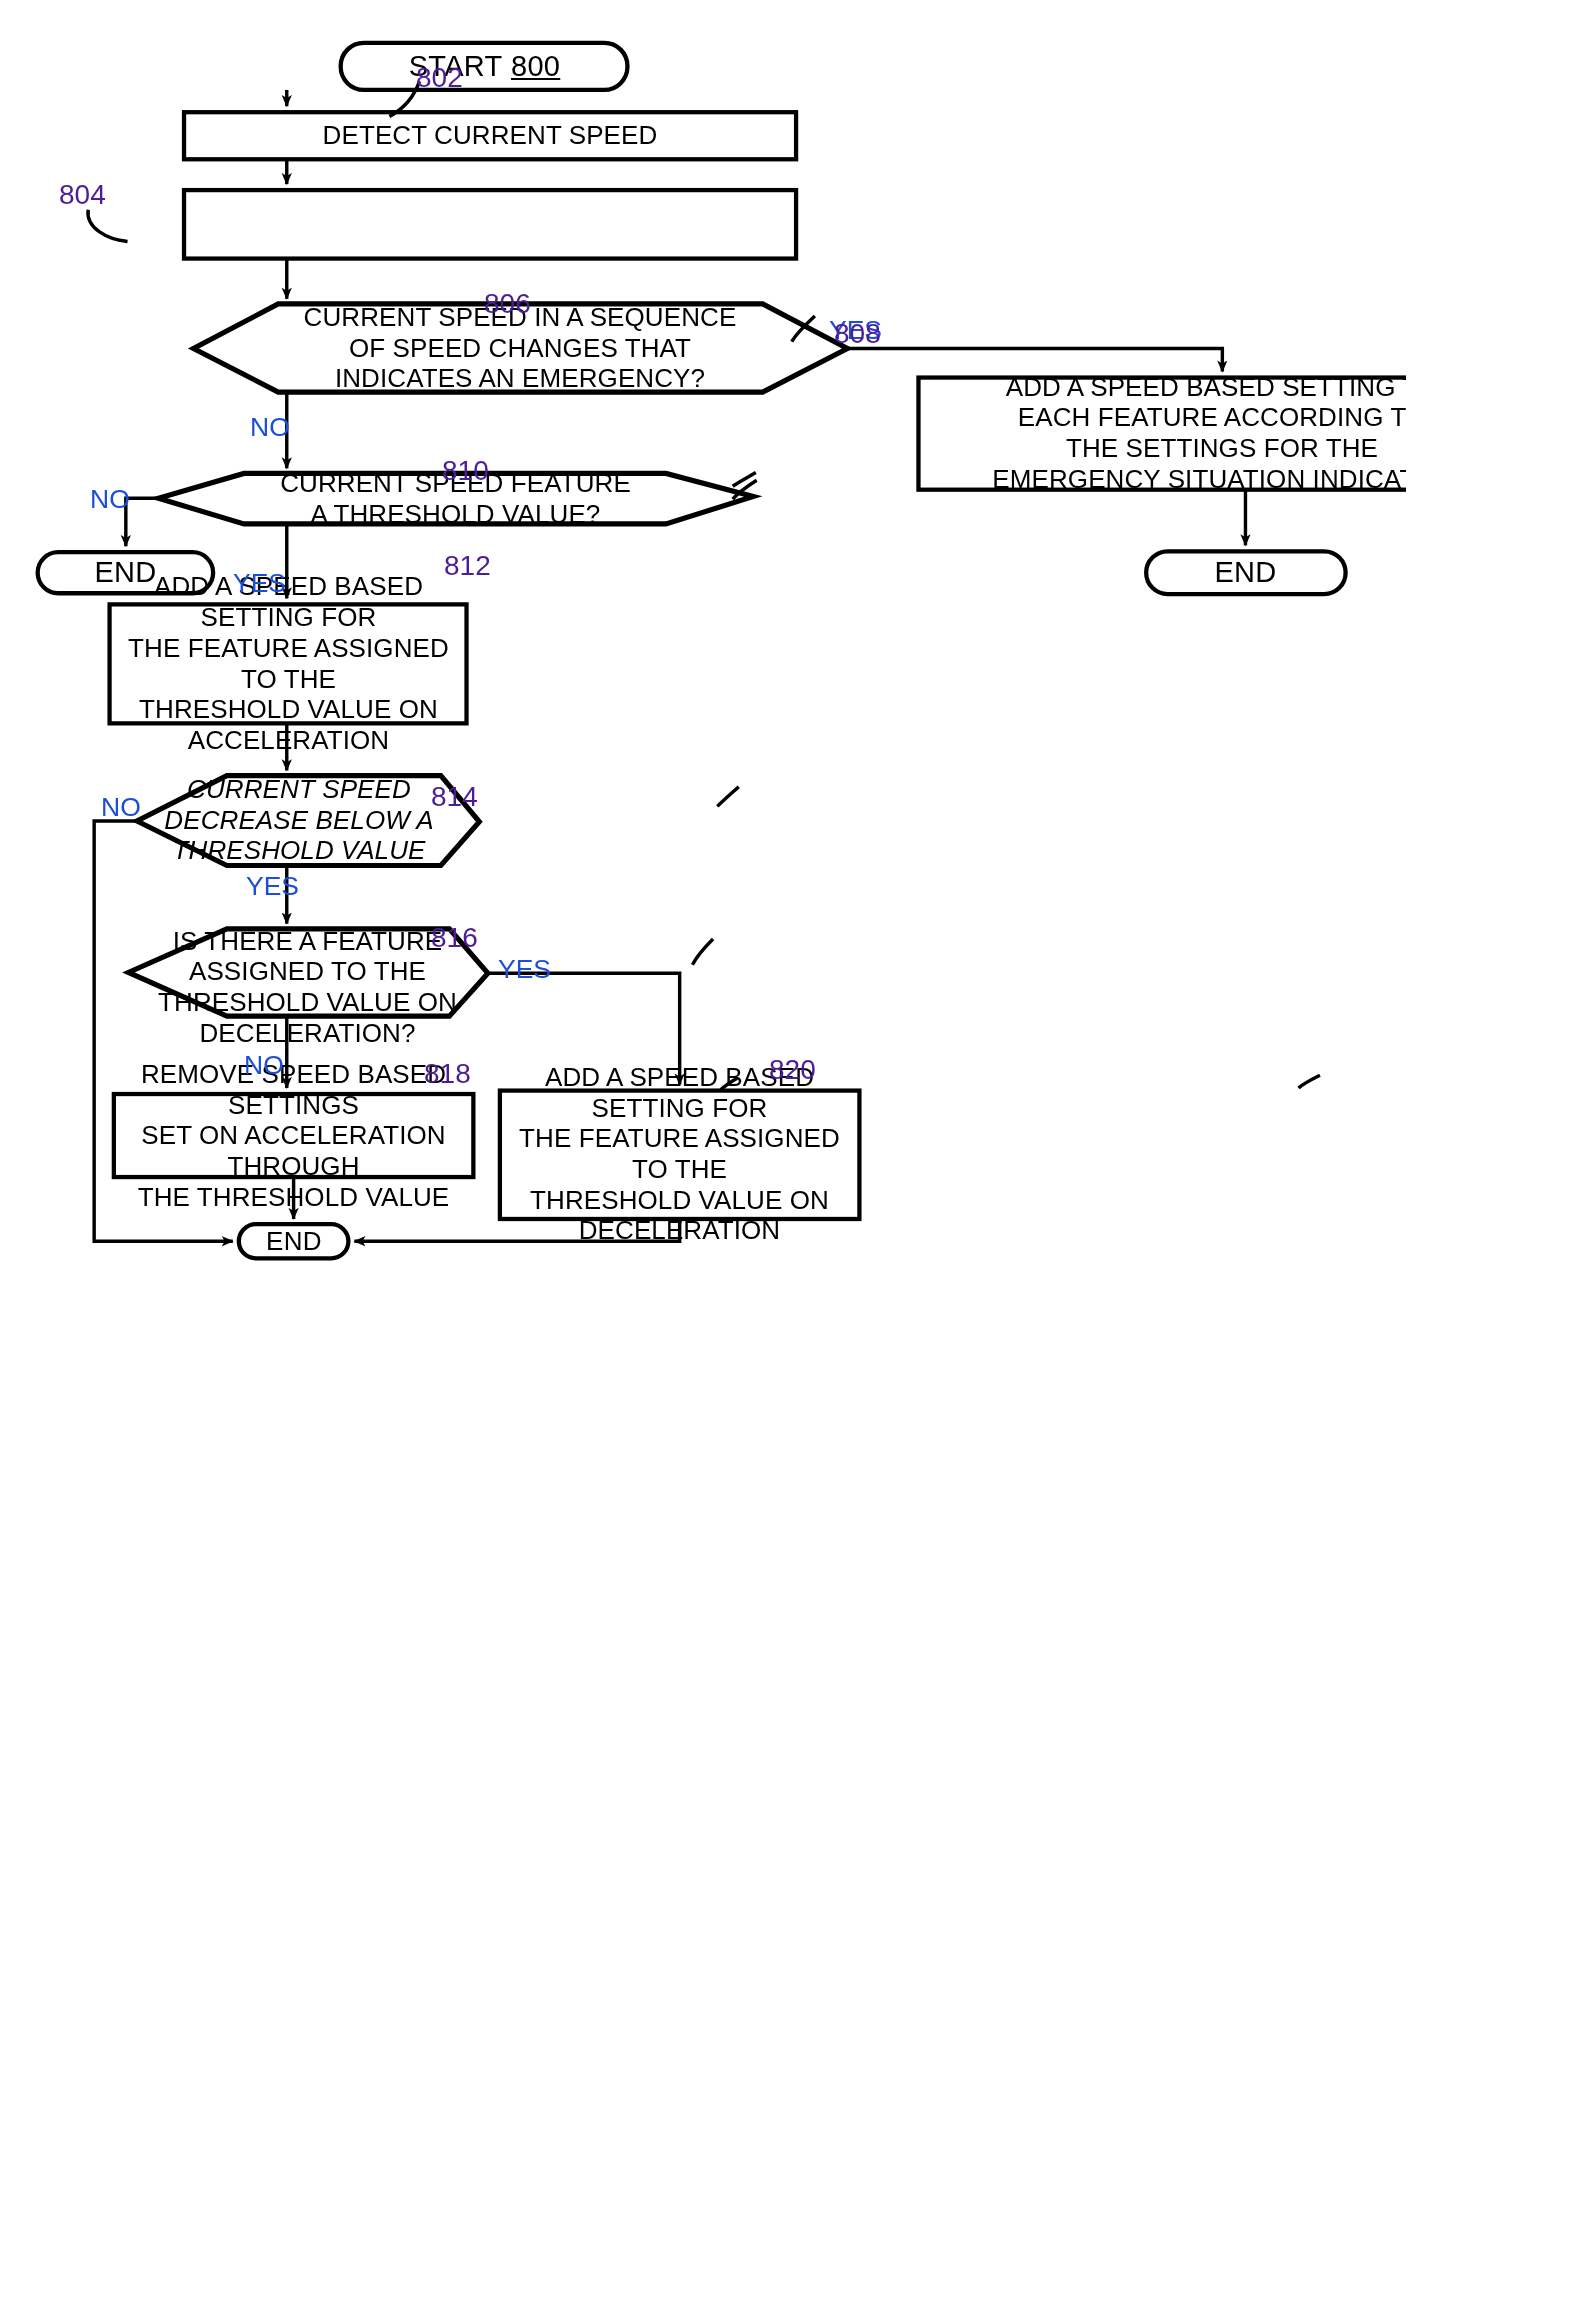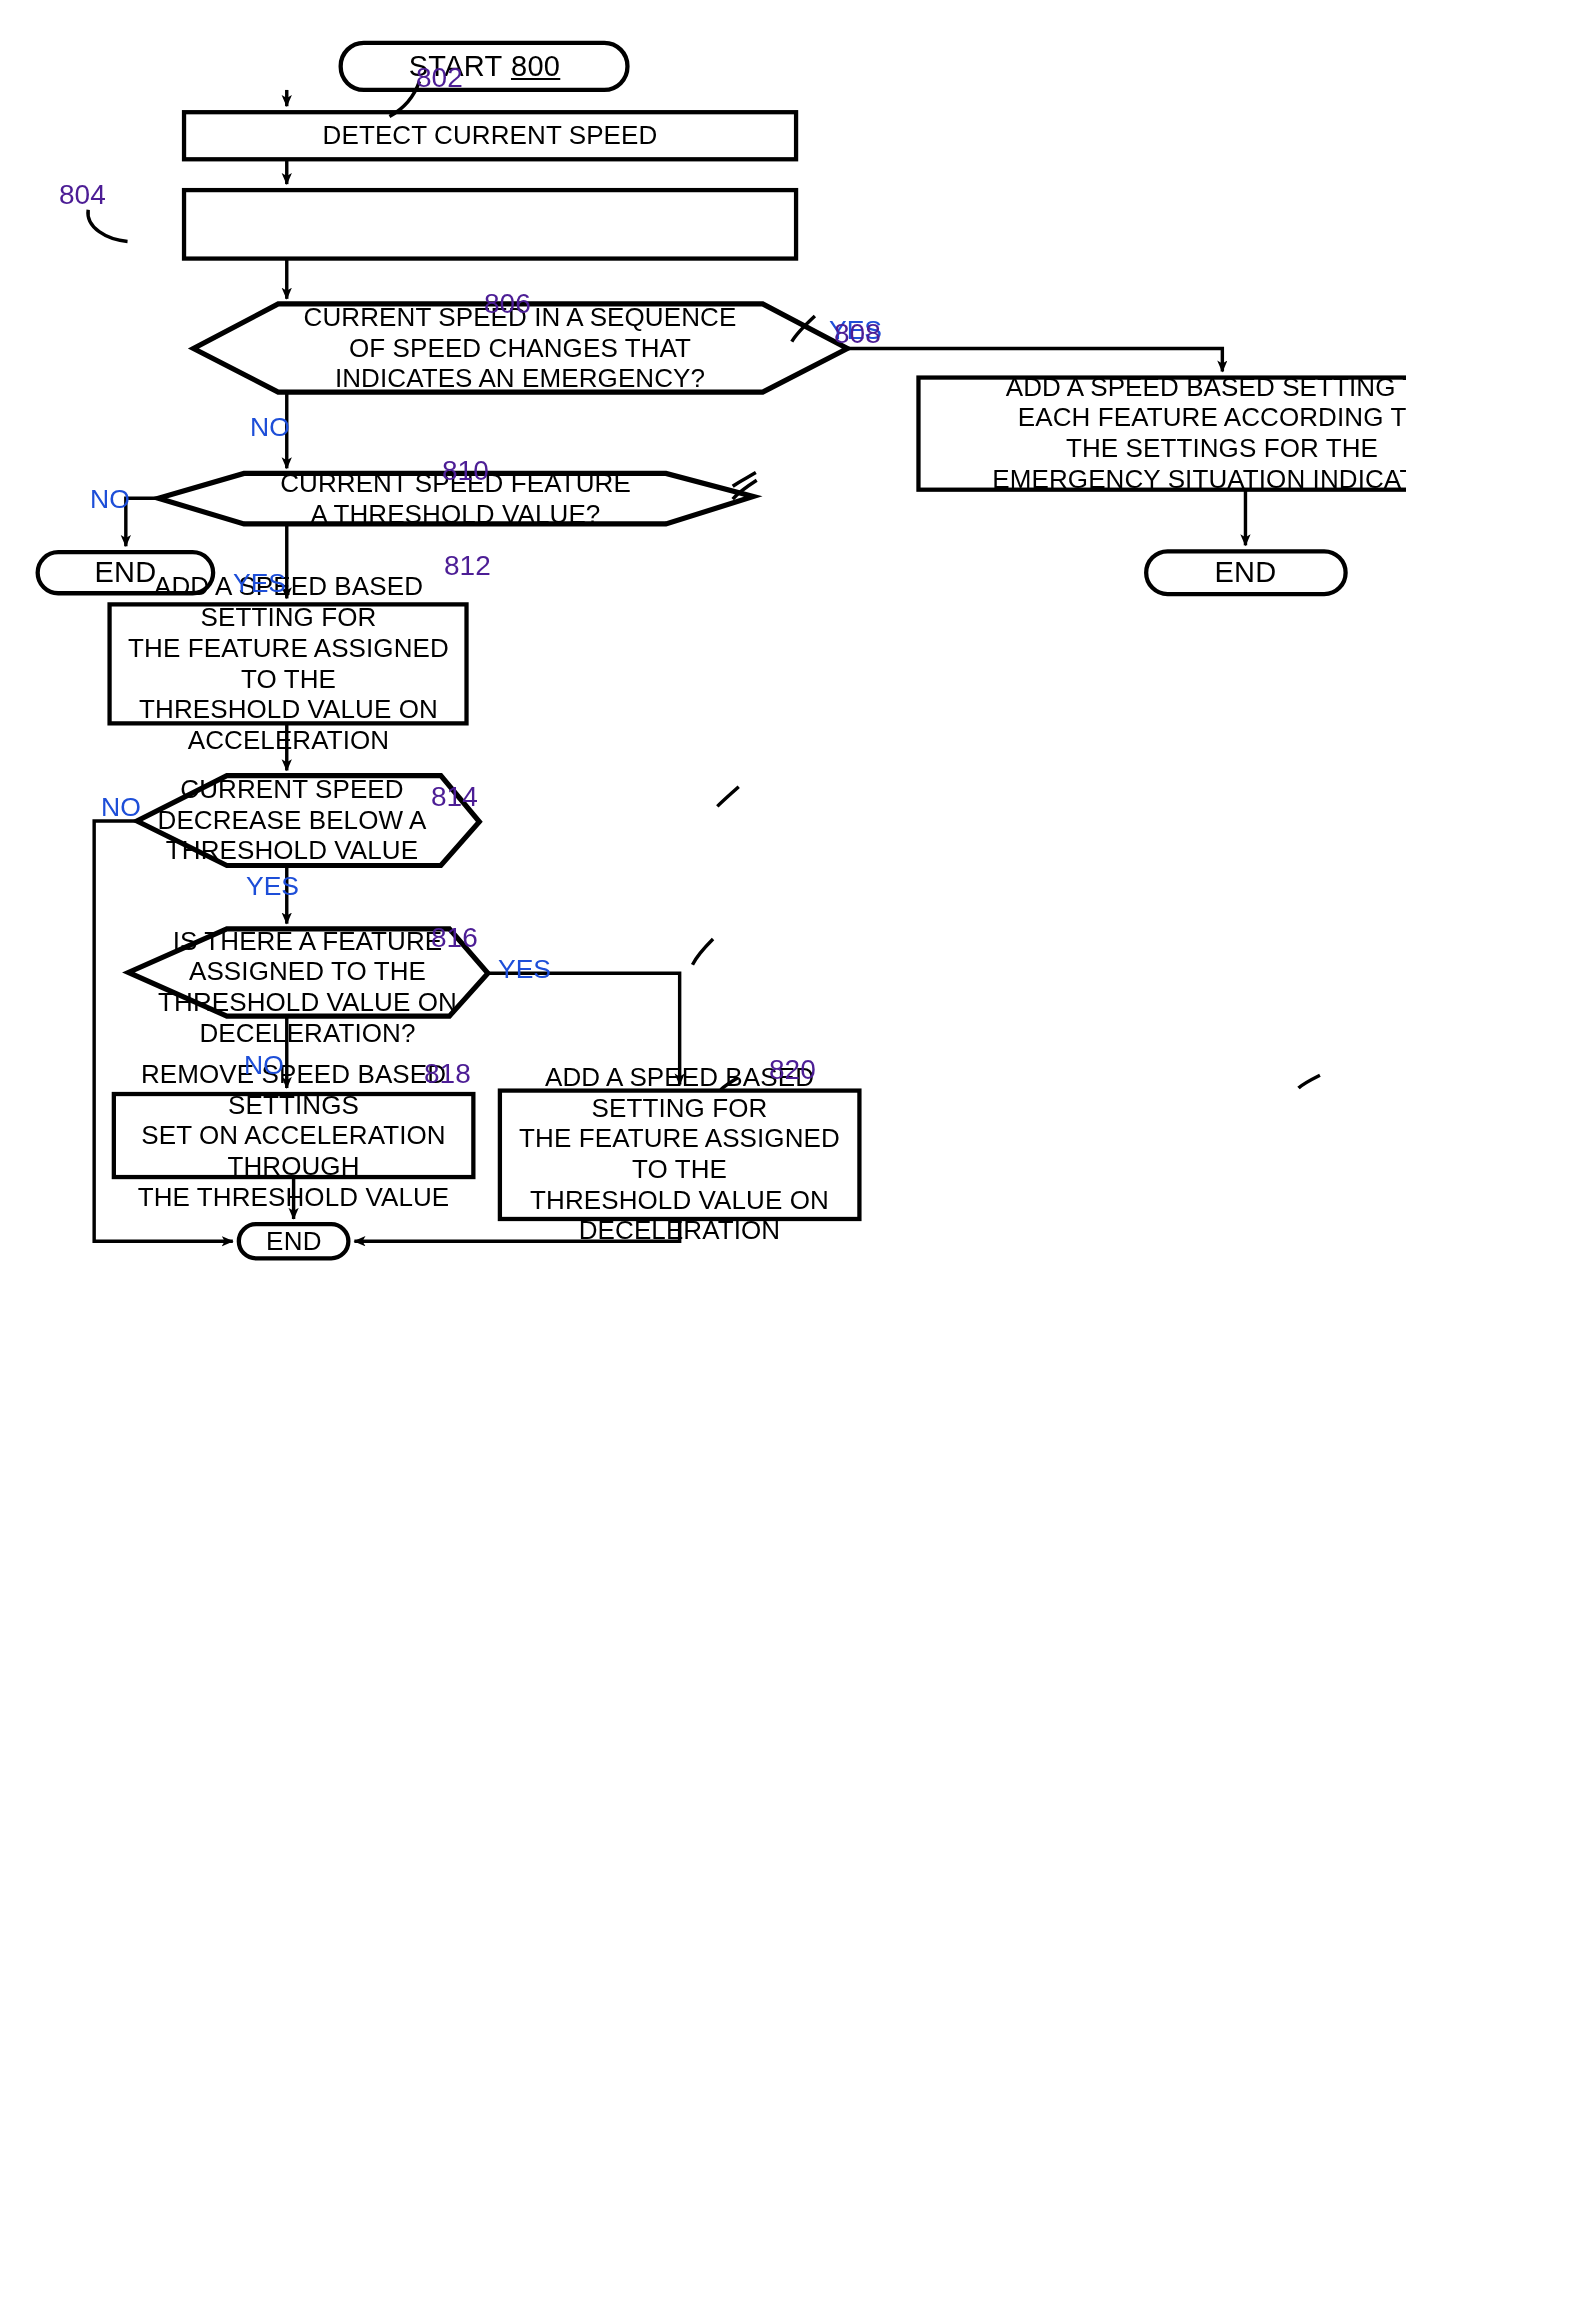--- a/index.html
+++ b/index.html
@@ -158,21 +158,21 @@
   <div class="node-text dia-text" style="left:158px; top:472px; width:595px; height:53px;">CURRENT SPEED FEATURE
 A THRESHOLD VALUE?</div>
 
   <div class="node-text term-text" style="left:38px; top:552px; width:175px; height:41px;">END</div>
 
   <div class="node-text box-text" style="left:110px; top:604px; width:357px; height:119px;">ADD A SPEED BASED SETTING FOR
 THE FEATURE ASSIGNED TO THE
 THRESHOLD VALUE ON
 ACCELERATION</div>
 
-  <div class="node-text dia-text" style="left:121px; top:775px; width:342px; height:90px;">CURRENT SPEED
+  <div class="node-text dia-text" style="left:128px; top:775px; width:342px; height:90px;font-style:italic;">CURRENT SPEED
 DECREASE BELOW A
 THRESHOLD VALUE</div>
 
   <div class="node-text dia-text" style="left:128px; top:927px; width:359px; height:120px;">IS THERE A FEATURE
 ASSIGNED TO THE
 THRESHOLD VALUE ON
 DECELERATION?</div>
 
   <div class="node-text box-text" style="left:114px; top:1094px; width:359px; height:83px;">REMOVE SPEED BASED SETTINGS
 SET ON ACCELERATION THROUGH

